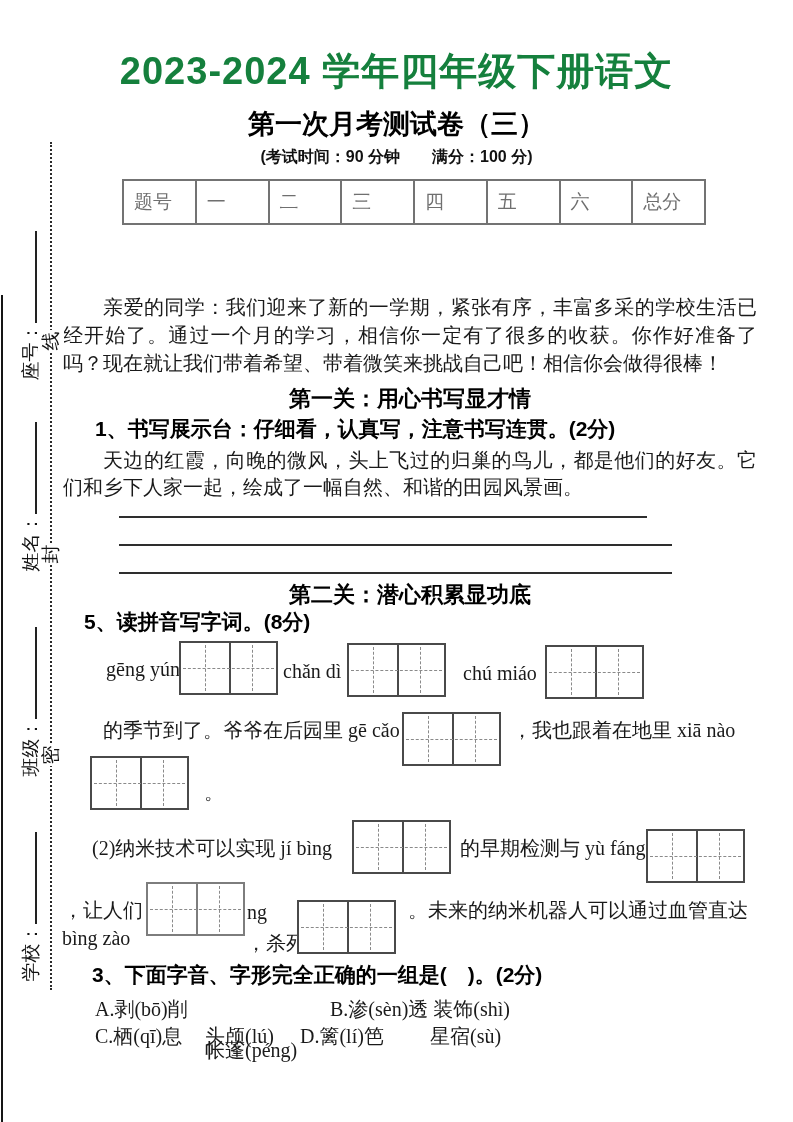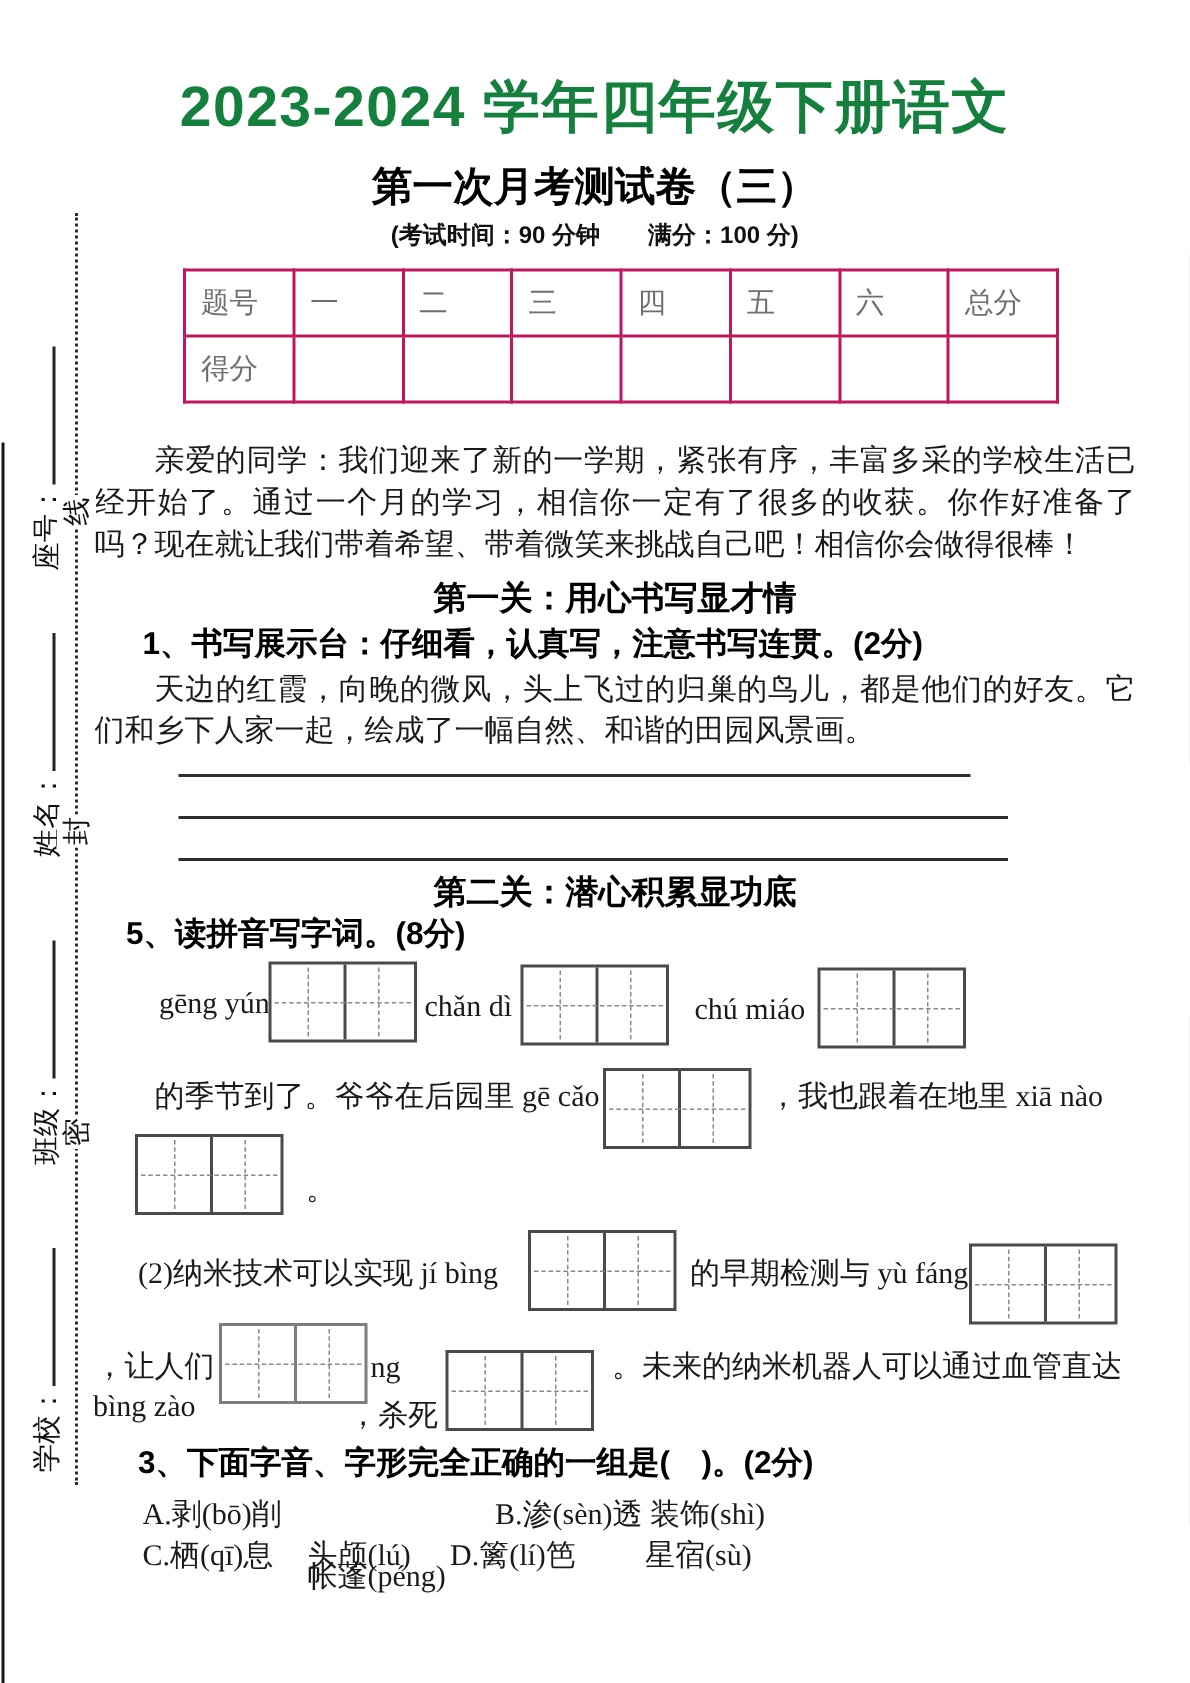--- a/index.html
+++ b/index.html
@@ -28,21 +28,21 @@
     font-weight:700; font-size:16px; color:#111;
   }
 
   
   table.score {
     position:absolute; left:122px; top:179px; width:584px;
     border-collapse:collapse; table-layout:fixed;
     font-size:19px; color:#6f6f6f;
   }
   table.score td {
-    border:2px solid #be185d; height:42px; text-align:left;
+    border:2px solid #737373; height:42px; text-align:left;
     padding:0 0 0 10px; background:#fff;
   }
 
   
   .para { font-size:20px; line-height:28px; text-align:justify; }
   .indent { text-indent:2em; }
   .bold-q {
     font-family:"Liberation Sans","DejaVu Sans",sans-serif;
     font-weight:700; font-size:21px; color:#000;
   }
@@ -112,30 +112,20 @@
         <tr>
       <td>题号</td>
       <td>一</td>
       <td>二</td>
       <td>三</td>
       <td>四</td>
       <td>五</td>
       <td>六</td>
       <td>总分</td>
     </tr>
-    <tr>
-      <td>得分</td>
-      <td></td>
-      <td></td>
-      <td></td>
-      <td></td>
-      <td></td>
-      <td></td>
-      <td></td>
-    </tr>
   </tbody>
     </table>
 
   <div class="abs para indent" style="left:63px; width:694px; top:293px;">亲爱的同学：我们迎来了新的一学期，紧张有序，丰富多采的学校生活已经开始了。通过一个月的学习，相信你一定有了很多的收获。你作好准备了吗？现在就让我们带着希望、带着微笑来挑战自己吧！相信你会做得很棒！</div>
 
   <div class="abs gate" style="top:384px;">第一关：用心书写显才情</div>
   <div class="abs bold-q" style="left:95px; top:415px;">1、书写展示台：仔细看，认真写，注意书写连贯。(2分)</div>
   <div class="abs para indent" style="left:63px; width:694px; top:447px; line-height:27px;">天边的红霞，向晚的微风，头上飞过的归巢的鸟儿，都是他们的好友。它们和乡下人家一起，绘成了一幅自然、和谐的田园风景画。</div>
 
   <div class="wline" style="left:119px; top:516px; width:528px;"></div>
@@ -209,21 +199,21 @@
   <div class="abs frag" style="left:247px; top:901px;">ng</div>
   <div class="wbox" style="left:297px; top:900px;">
       <span class="vmid"></span>
       <span class="vd vd1"></span>
       <span class="vd vd2"></span>
       <span class="hd"></span>
     </div>
   <div class="abs frag" style="left:408px; top:897px;">。未来的纳米机器人可以通过血管直达</div>
 
   <div class="abs frag" style="left:62px; top:927px;">bìng zào</div>
-  <div class="abs frag" style="left:232px; top:930px; z-index:1;">，杀死</div>
+  <div class="abs frag" style="left:246px; top:930px; z-index:1;">，杀死</div>
 
   <div class="abs bold-q" style="left:92px; top:961px;">3、下面字音、字形完全正确的一组是(　)。(2分)</div>
   <div class="abs frag" style="left:95px; top:996px;">A.剥(bō)削</div>
   <div class="abs frag" style="left:205px; top:1037px;">帐蓬(péng)</div>
   <div class="abs frag" style="left:330px; top:996px;">B.渗(sèn)透 装饰(shì)</div>
   <div class="abs frag" style="left:95px; top:1023px;">C.栖(qī)息</div>
   <div class="abs frag" style="left:205px; top:1023px;">头颅(lú)</div>
   <div class="abs frag" style="left:300px; top:1023px;">D.篱(lí)笆</div>
   <div class="abs frag" style="left:430px; top:1023px;">星宿(sù)</div>
 

